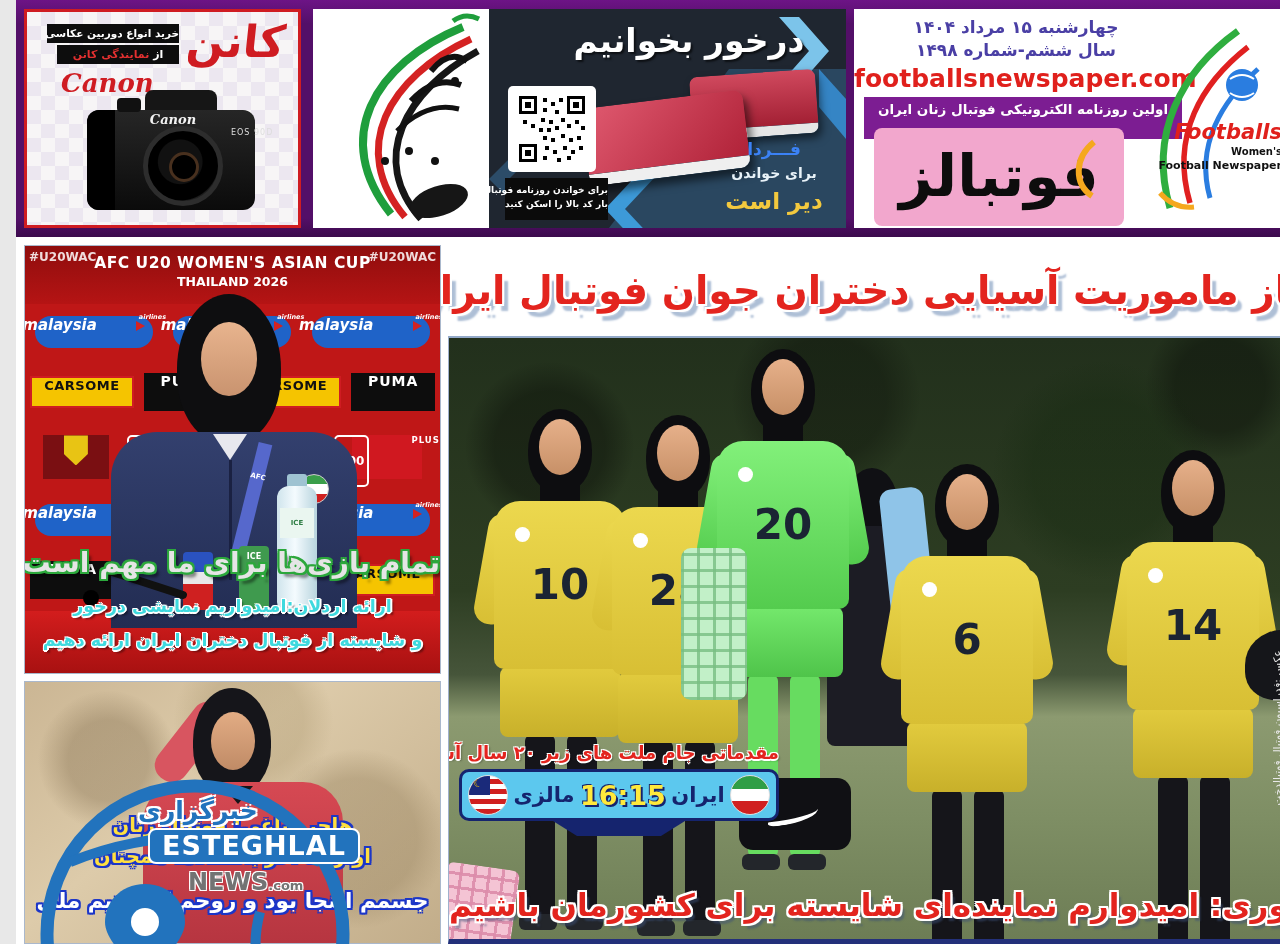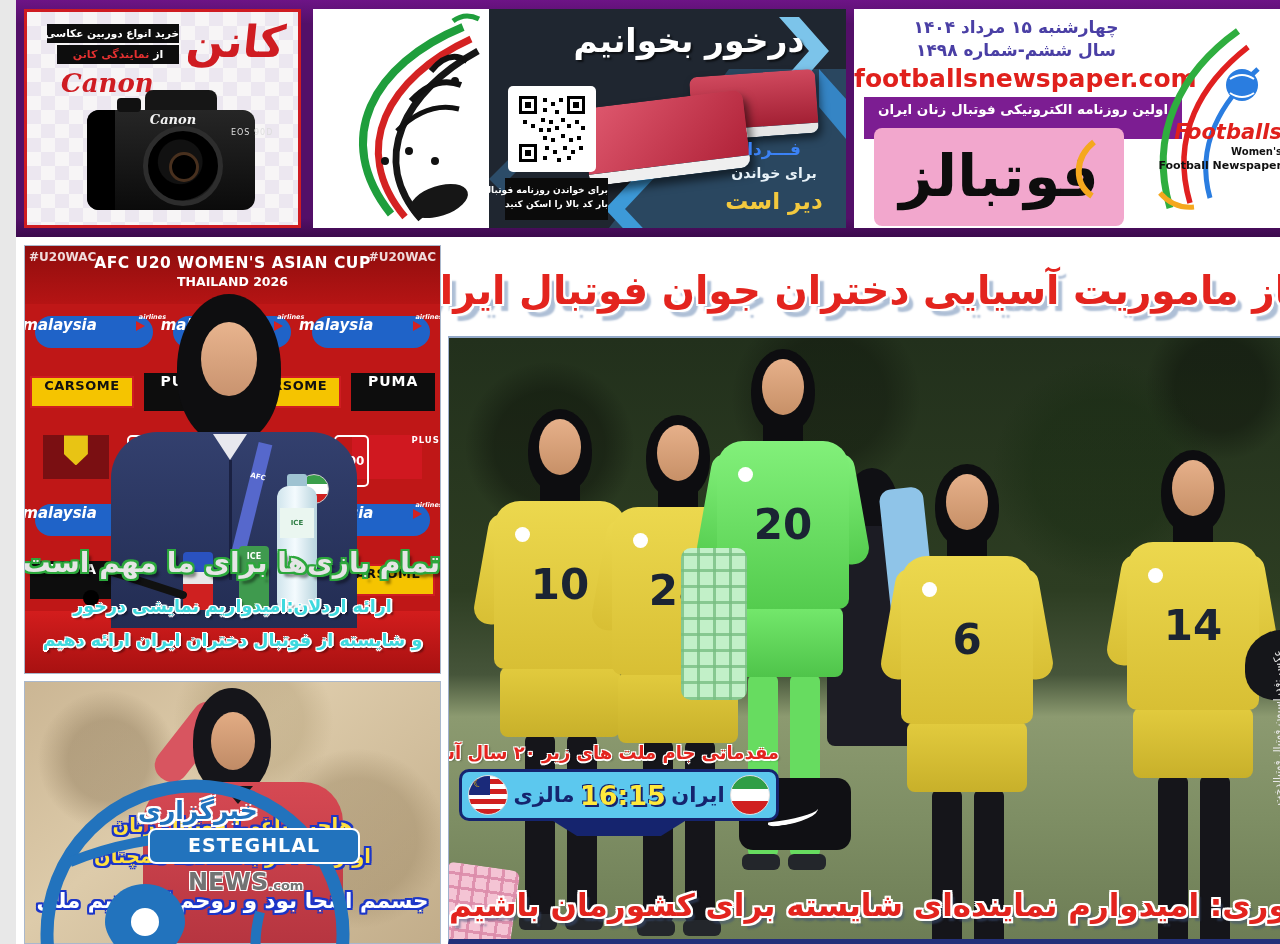--- a/index.html
+++ b/index.html
@@ -161,21 +161,21 @@
   .sp-white { left:0; right:0; top:206px; text-align:center; z-index:6; font-size:21.5px; font-weight:900;
     color:#fff; white-space:nowrap;
     text-shadow:-2px -2px 0 #1c36c8,0 -2px 0 #1c36c8,2px -2px 0 #1c36c8,-2px 0 0 #1c36c8,2px 0 0 #1c36c8,
       -2px 2px 0 #1c36c8,0 2px 0 #1c36c8,2px 2px 0 #1c36c8; }
 
   
   .watermark { left:14px; top:762px; width:332px; height:182px; z-index:8; overflow:hidden; pointer-events:none; }
   .wm-agency { left:108px; top:34px; font-size:25px; font-weight:900; color:#2273bd; position:absolute;
     text-shadow:-2px -2px 0 #fff,2px -2px 0 #fff,-2px 2px 0 #fff,2px 2px 0 #fff; }
   .wm-name-box { left:118px; top:66px; width:212px; height:36px; background:#2273bd; border:2px solid #fff;
-    border-radius:8px; color:#fff; font-size:19px; font-weight:900; text-align:center; line-height:31px;
+    border-radius:8px; color:#fff; font-size:27px; font-weight:900; text-align:center; line-height:31px;
     letter-spacing:1px; position:absolute; }
   .wm-news { left:158px; top:106px; position:absolute; font-size:24px; font-weight:900; color:#737373;
     text-shadow:-1px -1px 0 #fff,1px -1px 0 #fff,-1px 1px 0 #fff,1px 1px 0 #fff; }
   .wm-news small { font-size:13px; }
 
   
   .main-photo { left:432px; top:336px; width:840px; height:608px; overflow:hidden;
     border:1px solid #9fb0cc; border-top:2px solid #93a9c8; border-bottom:5px solid #23307a;
     background:
       radial-gradient(circle at 12% 18%, rgba(0,0,0,.30) 0 55px, transparent 85px),

